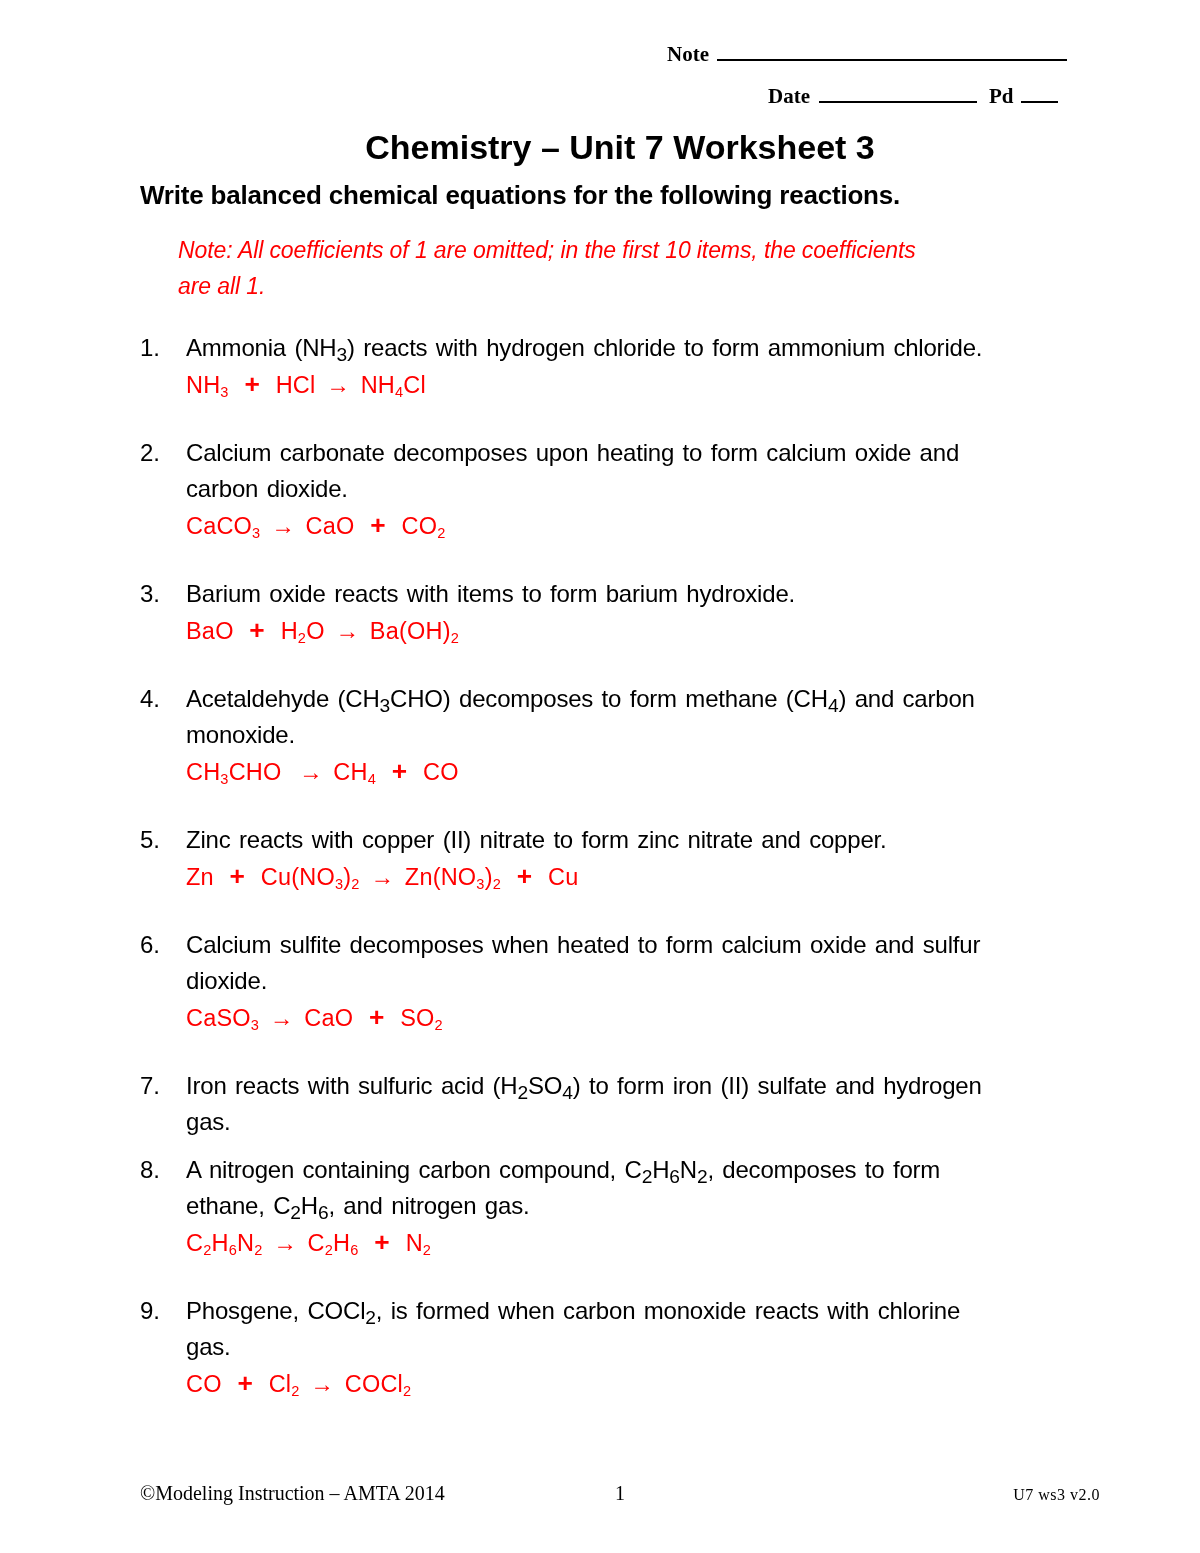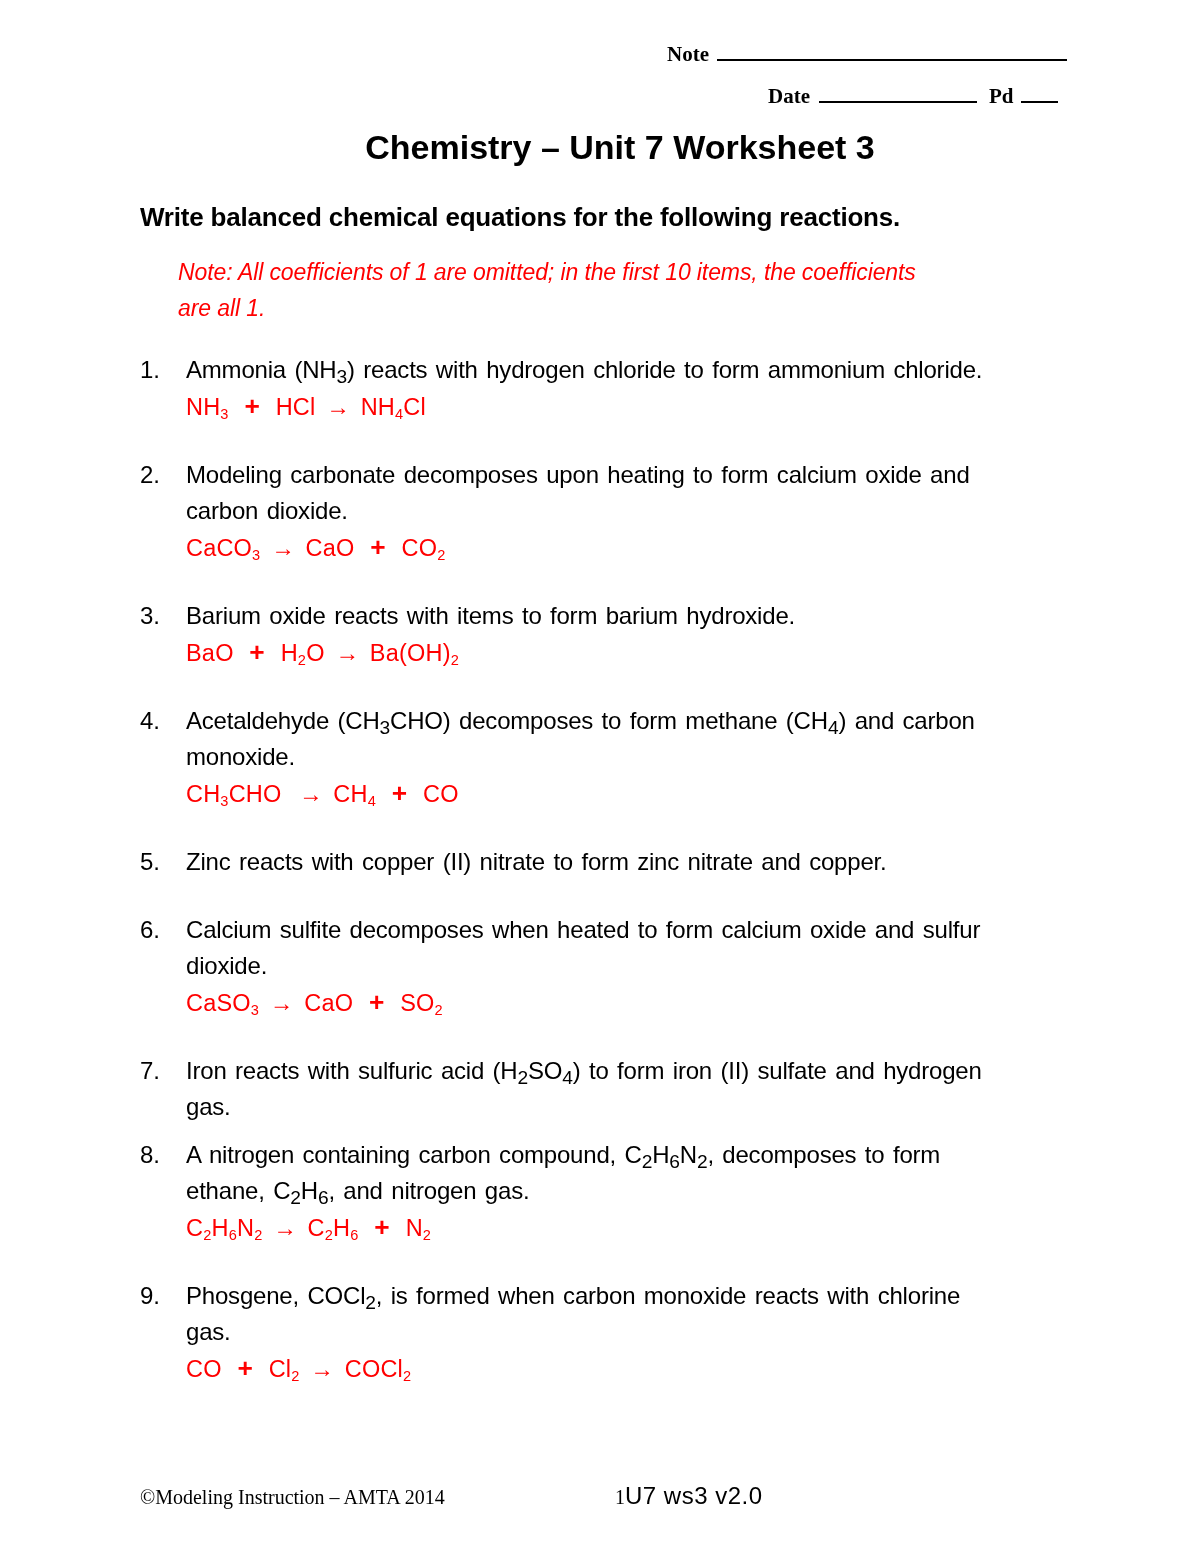--- a/index.html
+++ b/index.html
@@ -35,21 +35,21 @@
   
   .main { padding: 128px 100px 0 140px; }
 
   .title {
     text-align: center;
     font-size: 34px; font-weight: bold;
     line-height: 38px;
     letter-spacing: 0px;
   }
   .instruction {
-    margin-top: 36px;
+    margin-top: 14px;
     font-size: 26px; font-weight: bold;
     line-height: 30px;
     letter-spacing: -0.2px;
   }
   .note {
     margin: 22px 0 0 38px;
     color: var(--red);
     font-size: 23px;
     line-height: 36px;
     white-space: pre-wrap;
@@ -84,21 +84,21 @@
   .equation .plus { font-weight: bold; font-size: 1.12em; padding: 0 9px; }
   .equation .arrow { padding: 0 4px; }
 
   
   .footer {
     position: absolute; left: 140px; right: 100px; top: 1482px;
     display: flex; align-items: baseline;
   }
   .footer-left  { flex: 1; font-family: "Liberation Serif", serif; font-size: 20px; }
   .footer-center{ flex: none; font-family: "Liberation Serif", serif; font-size: 20px; }
-  .footer-right { flex: 1; font-family: Liberation Sans, sans-serif; font-size: 24px; letter-spacing: 0.5px; }
+  .footer-right { flex: 1; text-align: right; font-family: Liberation Serif, serif; font-size: 16px; letter-spacing: 0.5px; }
 </style>
 </head>
 <body>
 
 <div class="name-row">
   <span class="hdr-label">Note</span><span class="blank blank-name"></span>
 </div>
 
 <div class="date-row">
   <span class="hdr-label">Date</span><span class="blank blank-date"></span><span class="hdr-label pd-label">Pd</span><span class="blank blank-pd"></span>
@@ -113,21 +113,21 @@
       <div class="item">
         <div class="num">1.</div>
         <div class="body-col">
           <div class="question">Ammonia (NH<sub>3</sub>) reacts with hydrogen chloride to form ammonium chloride.</div>
           <div class="equation">NH<sub>3</sub> <span class="plus">+</span> HCl <span class="arrow">→</span> NH<sub>4</sub>Cl</div>
         </div>
       </div>
       <div class="item">
         <div class="num">2.</div>
         <div class="body-col">
-          <div class="question">Modeling carbonate decomposes upon heating to form calcium oxide and
+          <div class="question">Calcium carbonate decomposes upon heating to form calcium oxide and
 carbon dioxide.</div>
           <div class="equation">CaCO<sub>3</sub> <span class="arrow">→</span> CaO <span class="plus">+</span> CO<sub>2</sub></div>
         </div>
       </div>
       <div class="item">
         <div class="num">3.</div>
         <div class="body-col">
           <div class="question">Barium oxide reacts with items to form barium hydroxide.</div>
           <div class="equation">BaO <span class="plus">+</span> H<sub>2</sub>O <span class="arrow">→</span> Ba(OH)<sub>2</sub></div>
         </div>
@@ -137,20 +137,21 @@
         <div class="body-col">
           <div class="question">Acetaldehyde (CH<sub>3</sub>CHO) decomposes to form methane (CH<sub>4</sub>) and carbon
 monoxide.</div>
           <div class="equation">CH<sub>3</sub>CHO  <span class="arrow">→</span> CH<sub>4</sub> <span class="plus">+</span> CO</div>
         </div>
       </div>
       <div class="item">
         <div class="num">5.</div>
         <div class="body-col">
           <div class="question">Zinc reacts with copper (II) nitrate to form zinc nitrate and copper.</div>
+          <div class="equation">Zn <span class="plus">+</span> Cu(NO<sub>3</sub>)<sub>2</sub> <span class="arrow">→</span> Zn(NO<sub>3</sub>)<sub>2</sub> <span class="plus">+</span> Cu</div>
         </div>
       </div>
       <div class="item">
         <div class="num">6.</div>
         <div class="body-col">
           <div class="question">Calcium sulfite decomposes when heated to form calcium oxide and sulfur
 dioxide.</div>
           <div class="equation">CaSO<sub>3</sub> <span class="arrow">→</span> CaO <span class="plus">+</span> SO<sub>2</sub></div>
         </div>
       </div>

